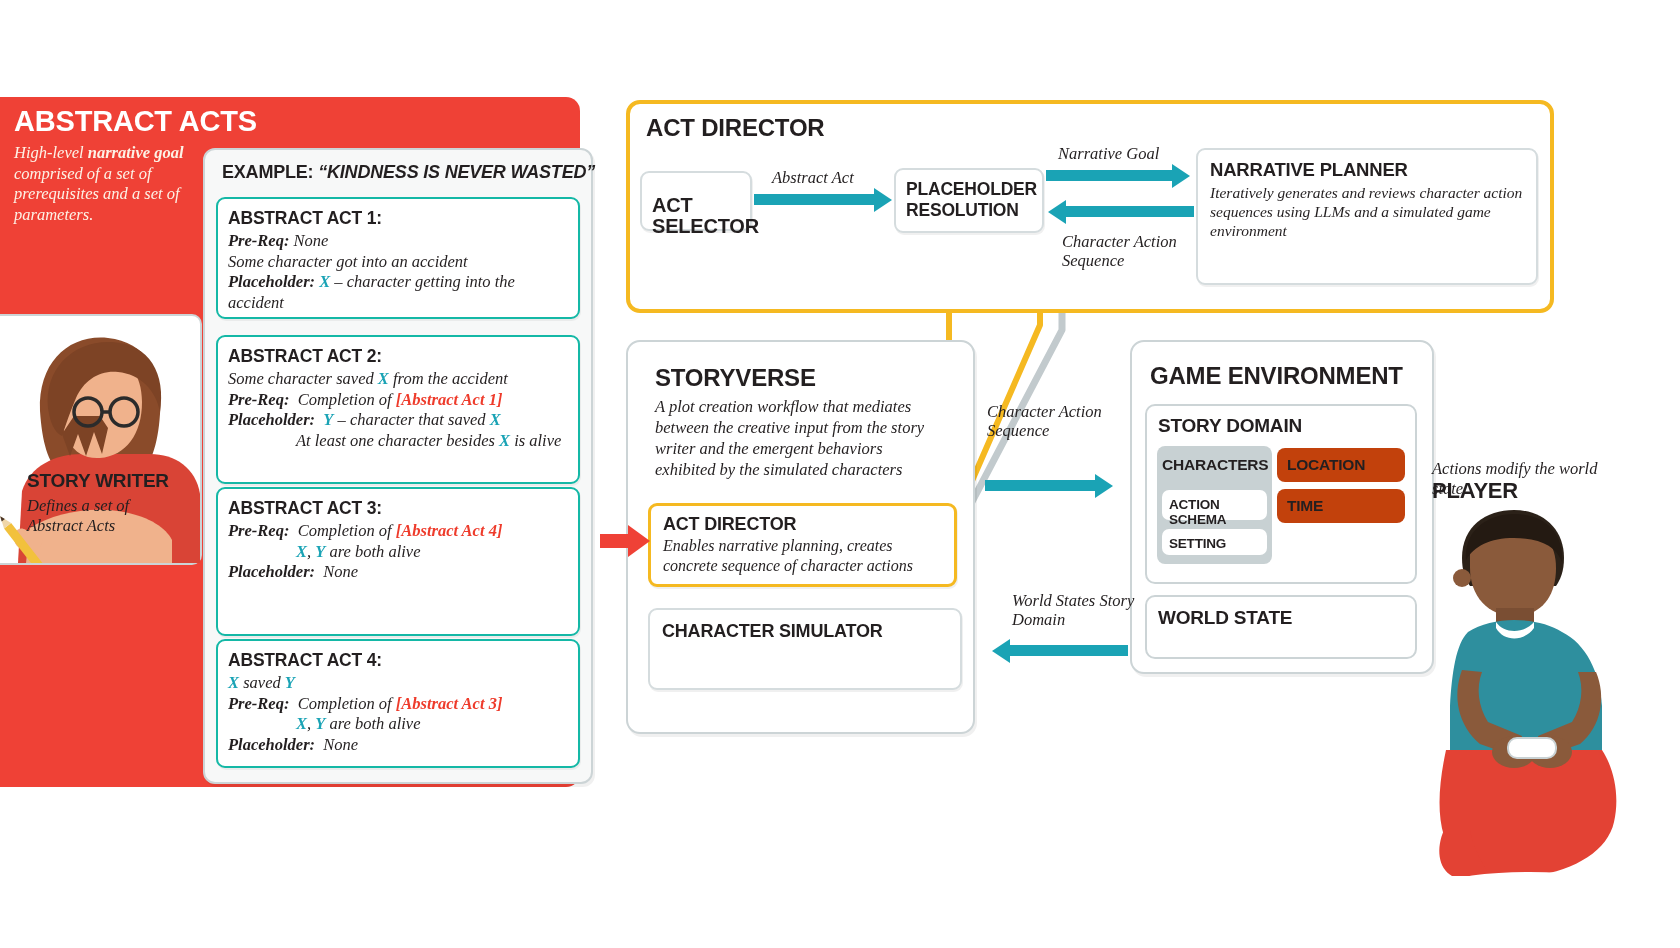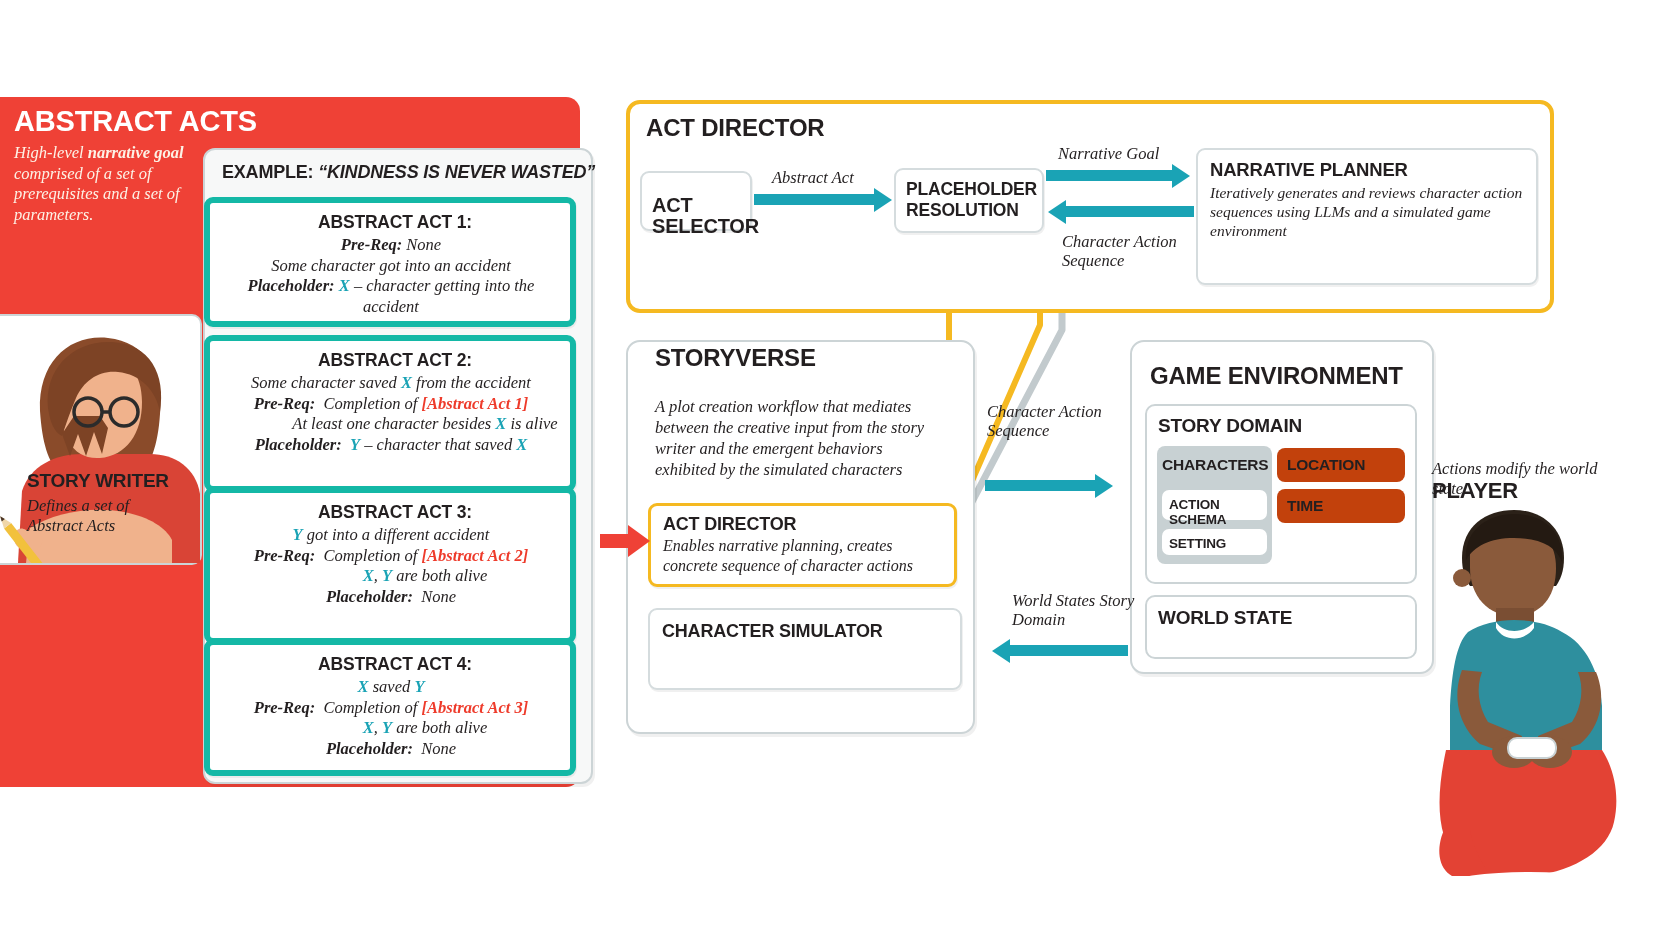--- a/index.html
+++ b/index.html
@@ -35,23 +35,23 @@
   
   #example-card{
     left:203px;top:148px;width:386px;height:632px;background:#f7f8f8;
     border:2px solid #ccd4d6;border-radius:12px;
     box-shadow:2px 3px 0 rgba(0,0,0,.06);
   }
   #example-label{left:222px;top:162px;font-size:18px;}
   #example-label .q{font-family:"Liberation Sans",sans-serif;font-style:italic;font-weight:bold;}
 
   .act-card{
-    background:#ffffff;border:6px solid #14b8a6;border-radius:9px;
+    background:#ffffff;border:2px solid #14b8a6;border-radius:9px;
     box-shadow:1px 2px 0 rgba(0,0,0,.05);
-    left:204px;width:360px;text-align:center;
+    left:216px;width:360px;
   }
   .act-card .t{font-family:"Liberation Sans",sans-serif;font-weight:bold;font-size:17.5px;color:#231f20;
     letter-spacing:-0.2px;padding:9px 0 2px 10px;}
   .act-card .l{font-family:"Liberation Serif",serif;font-style:italic;font-size:16.5px;color:#231f20;
     padding:0 8px 0 10px;line-height:20.5px;}
   .act-card .l.ind{padding-left:78px;}
 
   
   #ad-panel{
     left:626px;top:100px;width:920px;height:205px;
@@ -83,21 +83,21 @@
   .thead.l{border-right:18px solid #1aa3b5;}
 
   
   .rarrow{position:absolute;height:14px;background:#ef4136;}
   .rhead{position:absolute;width:0;height:0;border-top:16px solid transparent;border-bottom:16px solid transparent;border-left:22px solid #ef4136;}
 
   
   #sv-panel{left:626px;top:340px;width:345px;height:390px;
     background:#ffffff;border:2px solid #ccd4d6;border-radius:14px;
     box-shadow:2px 3px 0 rgba(0,0,0,.06);}
-  #sv-title{left:655px;top:344px;font-size:24px;}
+  #sv-title{left:655px;top:364px;font-size:24px;}
   #sv-desc{left:655px;top:396px;width:285px;font-size:16.5px;line-height:21px;}
   #sv-actdir{left:648px;top:503px;width:303px;height:78px;
     background:#ffffff;border:3px solid #f5b921;border-radius:9px;}
   #sv-actdir .nt{font-size:18px;padding:8px 0 0 12px;}
   #sv-actdir .nd{font-size:16px;line-height:19.5px;padding:1px 8px 0 12px;}
   #sv-charsim{left:648px;top:608px;width:310px;height:78px;}
   #sv-charsim .nt{font-size:18px;padding:11px 0 0 12px;}
   #sv-charsim .nd{font-size:16px;line-height:19.5px;padding:2px 8px 0 12px;}
 
   
@@ -182,28 +182,27 @@
   <div class="t">ABSTRACT ACT 1:</div>
   <div class="l"><span class="bi">Pre-Req:</span> <span>None</span></div>
   <div class="l">Some character got into an accident</div>
   <div class="l"><span class="bi">Placeholder:</span> <span class="teal">X</span> – character getting into the accident</div>
 </div>
 
 <div class="abs act-card" id="act2" style="top:335px;height:145px;">
   <div class="t">ABSTRACT ACT 2:</div>
   <div class="l">Some character saved <span class="teal">X</span> from the accident</div>
   <div class="l"><span class="bi">Pre-Req:</span>&nbsp; Completion of <span class="redref">[Abstract Act 1]</span></div>
+  <div class="l"><span class="bi">Placeholder:</span>&nbsp; <span class="teal">Y</span> – character that saved <span class="teal">X</span></div>
   <div class="l ind">At least one character besides <span class="teal">X</span> is alive</div>
-  <div class="l"><span class="bi">Placeholder:</span>&nbsp; <span class="teal">Y</span> – character that saved <span class="teal">X</span></div>
 </div>
 
 <div class="abs act-card" id="act3" style="top:487px;height:145px;">
   <div class="t">ABSTRACT ACT 3:</div>
-  <div class="l"><span class="teal">Y</span> got into a different accident</div>
-  <div class="l"><span class="bi">Pre-Req:</span>&nbsp; Completion of <span class="redref">[Abstract Act 2]</span></div>
+  <div class="l"><span class="bi">Pre-Req:</span>&nbsp; Completion of <span class="redref">[Abstract Act 4]</span></div>
   <div class="l ind"><span class="teal">X</span>, <span class="teal">Y</span> are both alive</div>
   <div class="l"><span class="bi">Placeholder:</span>&nbsp; <span>None</span></div>
 </div>
 
 <div class="abs act-card" id="act4" style="top:639px;height:125px;">
   <div class="t">ABSTRACT ACT 4:</div>
   <div class="l"><span class="teal">X</span> saved <span class="teal">Y</span></div>
   <div class="l"><span class="bi">Pre-Req:</span>&nbsp; Completion of <span class="redref">[Abstract Act 3]</span></div>
   <div class="l ind"><span class="teal">X</span>, <span class="teal">Y</span> are both alive</div>
   <div class="l"><span class="bi">Placeholder:</span>&nbsp; <span>None</span></div>

